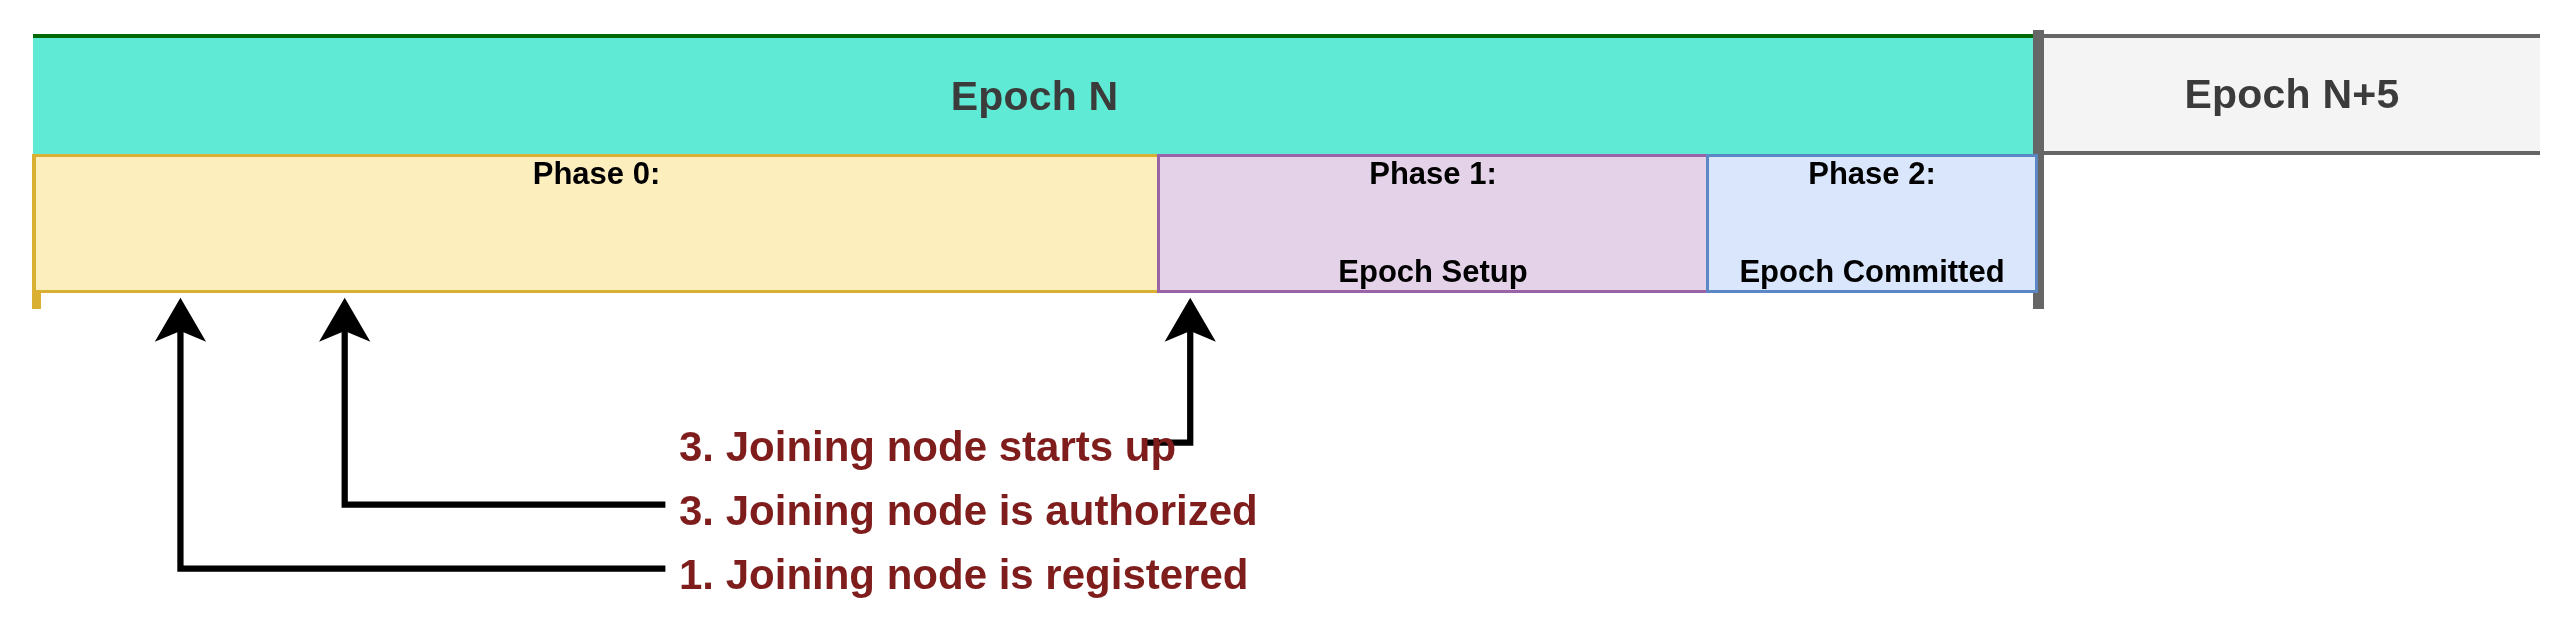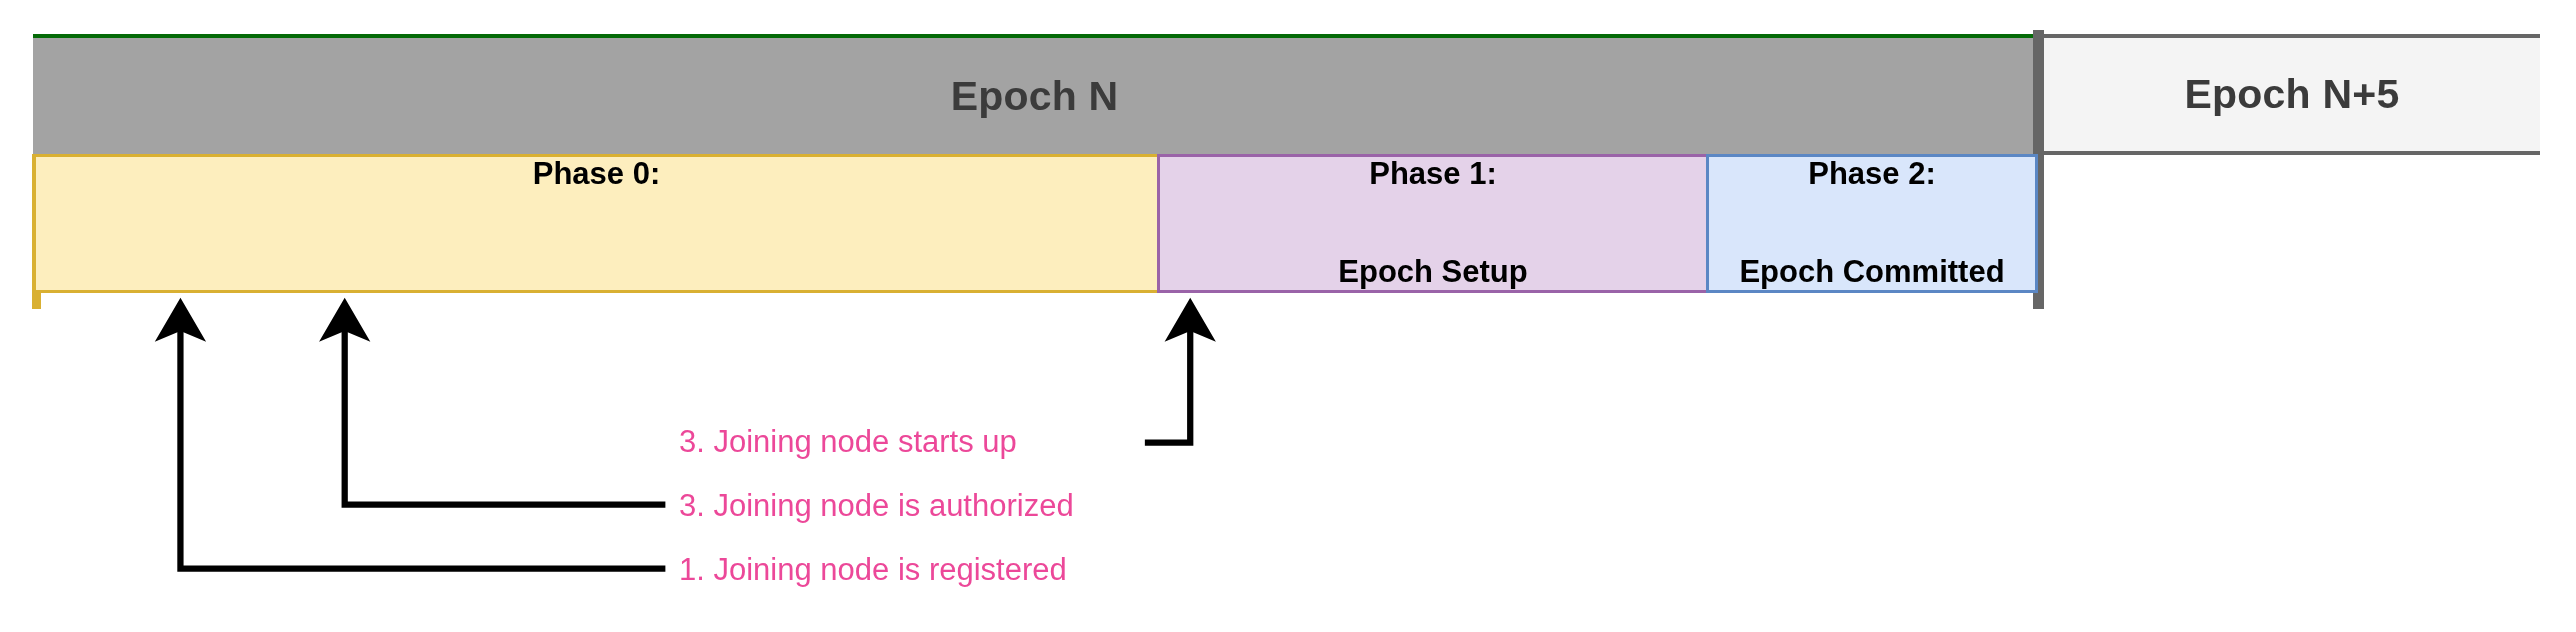--- a/index.html
+++ b/index.html
@@ -32,21 +32,21 @@
     font-weight: bold;
     letter-spacing: 0.2px;
     white-space: nowrap;
   }
 
   #epoch-n {
     left: 33px;
     top: 34px;
     width: 2003px;
     height: 121px;
-    background: #a3a3a3;
+    background: #5eead4;
     border-top: 4.7px solid #046a07;
     border-left: 0;
   }
   #epoch-n .epoch-label { color: #3b3b3b; }
 
   
   #epoch-n-spine {
     position: absolute;
     left: 33px;
     top: 34px;
@@ -135,23 +135,23 @@
     left: 0;
     top: 0;
     width: 2576px;
     height: 632px;
     pointer-events: none;
   }
 
   
   .annotation {
     position: absolute;
-    font-size: 31px;
-    font-weight: normal;
-    color: #ec4899;
+    font-size: 42px;
+    font-weight: bold;
+    color: #7f1d1d;
     white-space: nowrap;
     line-height: 1;
   }
   #anno-3 { left: 679px; top: 426px; }
   #anno-2 { left: 679px; top: 490px; }
   #anno-1 { left: 679px; top: 554px; }
 </style>
 </head>
 <body>
 

